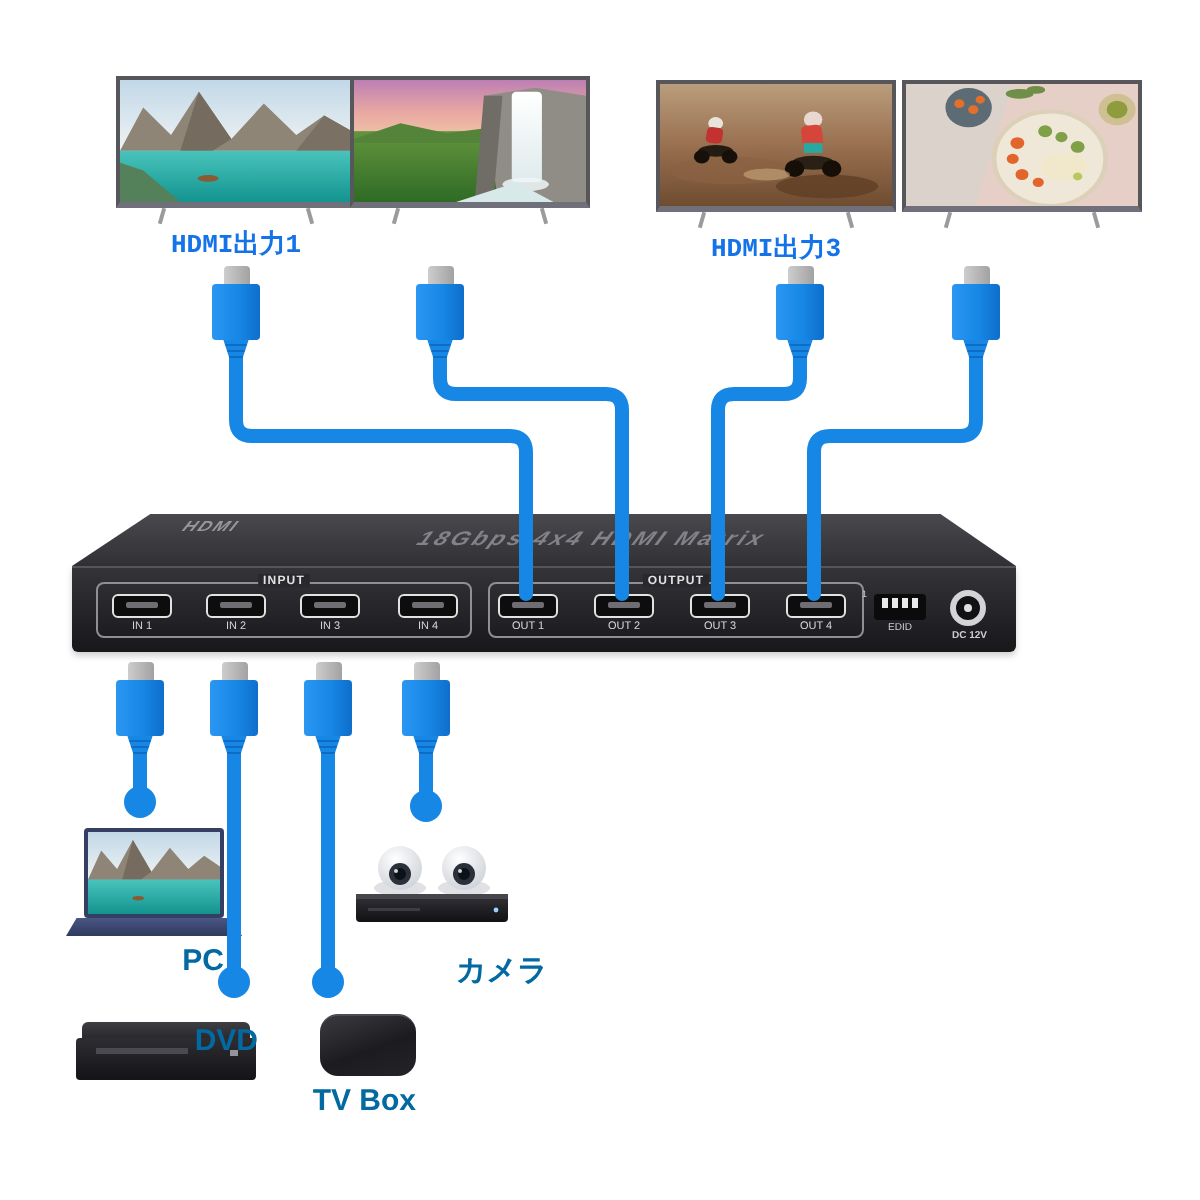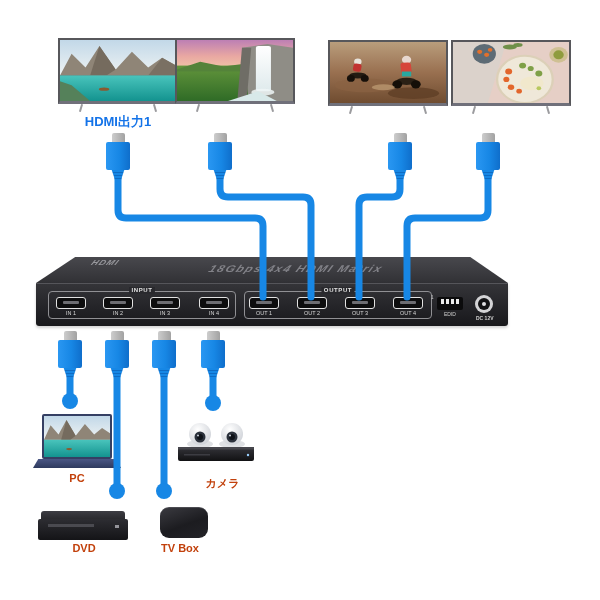--- a/index.html
+++ b/index.html
@@ -1,20 +1,20 @@
 <!DOCTYPE html>
 <html><head>
 <meta charset="utf-8">
 <style>
   html,body{margin:0;padding:0;background:#fff;}
   .canvas{position:relative;width:600px;height:600px;background:#fff;overflow:hidden;
           font-family:"Liberation Sans",sans-serif;}
 
   
-  .tv{position:absolute;width:120px;}
+  .tv{position:absolute;width:120px;font-family:Liberation Mono, monospace;}
   .tv-screen{height:66px;border:2px solid #57575b;border-bottom:3px solid #70707a;
              background:#000;box-sizing:border-box;overflow:hidden;}
   .tv-screen svg{display:block;width:100%;height:100%;}
   .tv-legs{position:relative;height:8px;}
   .leg{position:absolute;top:0;width:2px;height:8px;background:#9b9b9e;}
   .leg.l{left:18%;transform:rotate(16deg);}
   .leg.r{right:18%;transform:rotate(-16deg);}
   .tv-label{margin-top:1px;text-align:center;color:#1473e8;font-weight:bold;
             font-size:13px;white-space:nowrap;}
 
@@ -64,22 +64,22 @@
               color:#cfcfcf;font-size:10px;transform:scale(.5);transform-origin:center top;white-space:nowrap;}
   .dc-ring{position:absolute;left:475px;top:295px;width:18px;height:18px;z-index:3;border-radius:50%;
            background:#d4d4d6;}
   .dc-hole{position:absolute;left:3px;top:3px;width:12px;height:12px;border-radius:50%;background:#121214;}
   .dc-pin{position:absolute;left:7px;top:7px;width:4px;height:4px;border-radius:50%;background:#dfdfe2;}
   .dc-label{position:absolute;left:468px;top:315px;width:32px;z-index:3;text-align:center;
             color:#cfcfcf;font-size:10px;font-weight:bold;transform:scale(.5);
             transform-origin:center top;white-space:nowrap;}
 
   
-  .src-label{position:absolute;text-align:center;color:#c2410c;font-weight:bold;
-             font-size:11px;white-space:nowrap;z-index:4;}
+  .src-label{position:absolute;text-align:right;color:#0369a1;font-weight:bold;
+             font-size:15px;white-space:nowrap;z-index:4;}
   .pc-screen{position:absolute;left:42px;top:414px;width:70px;height:45px;z-index:4;
              border:2px solid #353f63;border-radius:2px;background:#000;box-sizing:border-box;overflow:hidden;}
   .pc-screen svg{display:block;width:100%;height:100%;}
   .pc-base{position:absolute;left:33px;top:459px;width:88px;height:9px;z-index:4;
            background:linear-gradient(#4a5684,#2e3a5e);
            clip-path:polygon(6% 0,94% 0,100% 100%,0 100%);}
   .dvd{position:absolute;left:38px;top:511px;width:90px;height:29px;z-index:4;}
   .dvd-top{height:8px;margin:0 3px;border-radius:3px 3px 0 0;
            background:linear-gradient(#3d3d43,#2a2a2e);}
   .dvd-front{position:relative;height:21px;border-radius:2px;
@@ -187,20 +187,21 @@
           <circle cx="58" cy="43" r="4.2" fill="#150f08"></circle>
             <circle cx="74" cy="43" r="4.2" fill="#150f08"></circle>
         </g>
         <ellipse cx="46" cy="46" rx="10" ry="3" fill="#caa87e" opacity="0.6"></ellipse>
       </svg>
     </div>
     <div class="tv-legs">
         <span class="leg l"></span>
         <span class="leg r"></span>
       </div>
+    <div class="tv-label">HDMI出力3</div>
   </div>
 
   <div class="tv" style="left:451px;top:40px">
     <div class="tv-screen">
       <svg viewBox="0 0 100 62" preserveAspectRatio="none">
         <rect width="100" height="62" fill="#e6cfc6"></rect>
         <polygon points="0,0 46,0 30,62 0,62" fill="#dbd2cb"></polygon>
         <circle cx="62" cy="38" r="24" fill="#efe8d9"></circle>
         <circle cx="62" cy="38" r="24" fill="none" stroke="#dcd0b8" stroke-width="2"></circle>
         <g fill="#e2662c">
@@ -400,27 +401,27 @@
       <circle cx="54" cy="17" r="11" fill="url(#camG)"></circle>
       <circle cx="54" cy="20" r="5.5" fill="#2b313b"></circle>
         <circle cx="54" cy="20" r="3" fill="#0e1218"></circle>
         <circle cx="52" cy="18.5" r="1" fill="#cfd6de"></circle>
       <rect x="0" y="30" width="76" height="14" rx="2" fill="url(#nvrG)"></rect>
       <rect x="0" y="30" width="76" height="2.5" fill="#46464c"></rect>
       <rect x="6" y="37" width="26" height="1.5" fill="#3c3c42"></rect>
       <circle cx="70" cy="38" r="1.2" fill="#9ad0ff"></circle>
     </svg>
   </div>
-  <div class="src-label" style="left:185px;top:476px;width:75px">カメラ</div>
+  <div class="src-label" style="left:199px;top:476px;width:75px">カメラ</div>
 
   <div class="dvd">
     <div class="dvd-top"></div>
     <div class="dvd-front">
       <div class="dvd-tray"></div>
       <div class="dvd-btn"></div>
     </div>
   </div>
-  <div class="src-label" style="left:39px;top:542px;width:90px">DVD</div>
+  <div class="src-label" style="left:39px;top:512px;width:90px">DVD</div>
 
   <div class="tvbox"></div>
   <div class="src-label" style="left:152px;top:542px;width:56px">TV Box</div>
 
 </div>
 
 </body></html>

